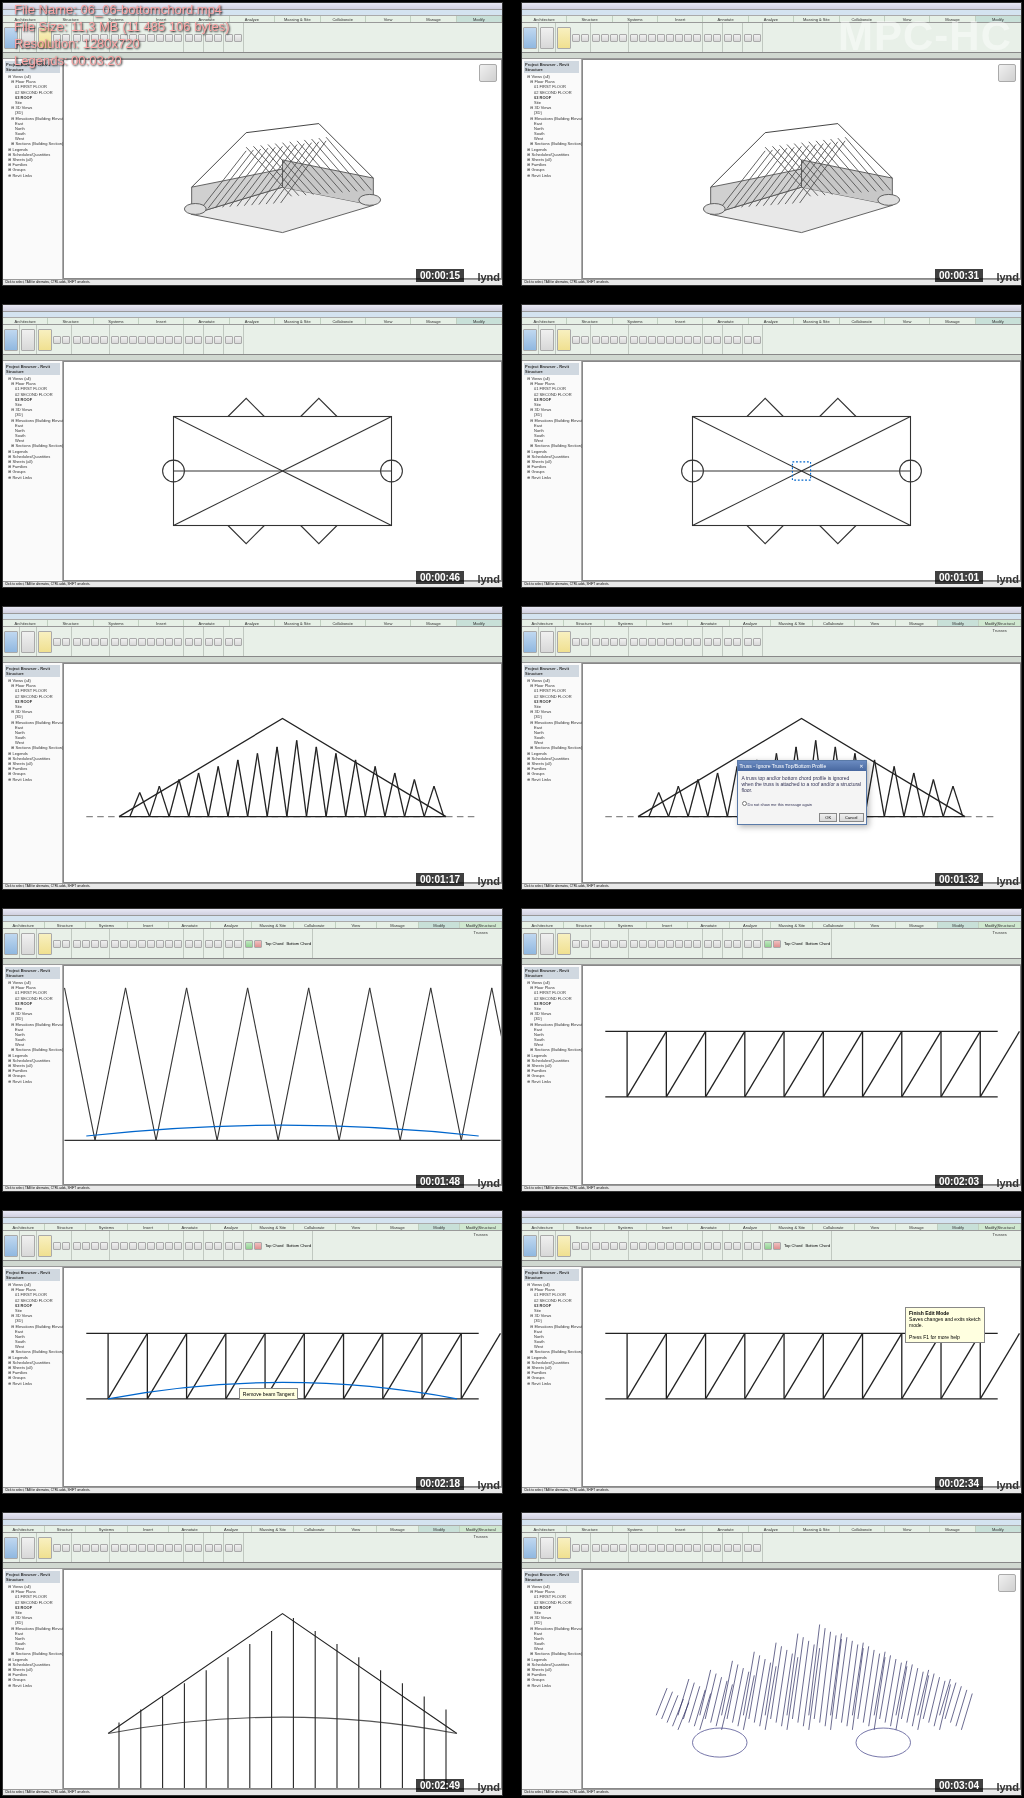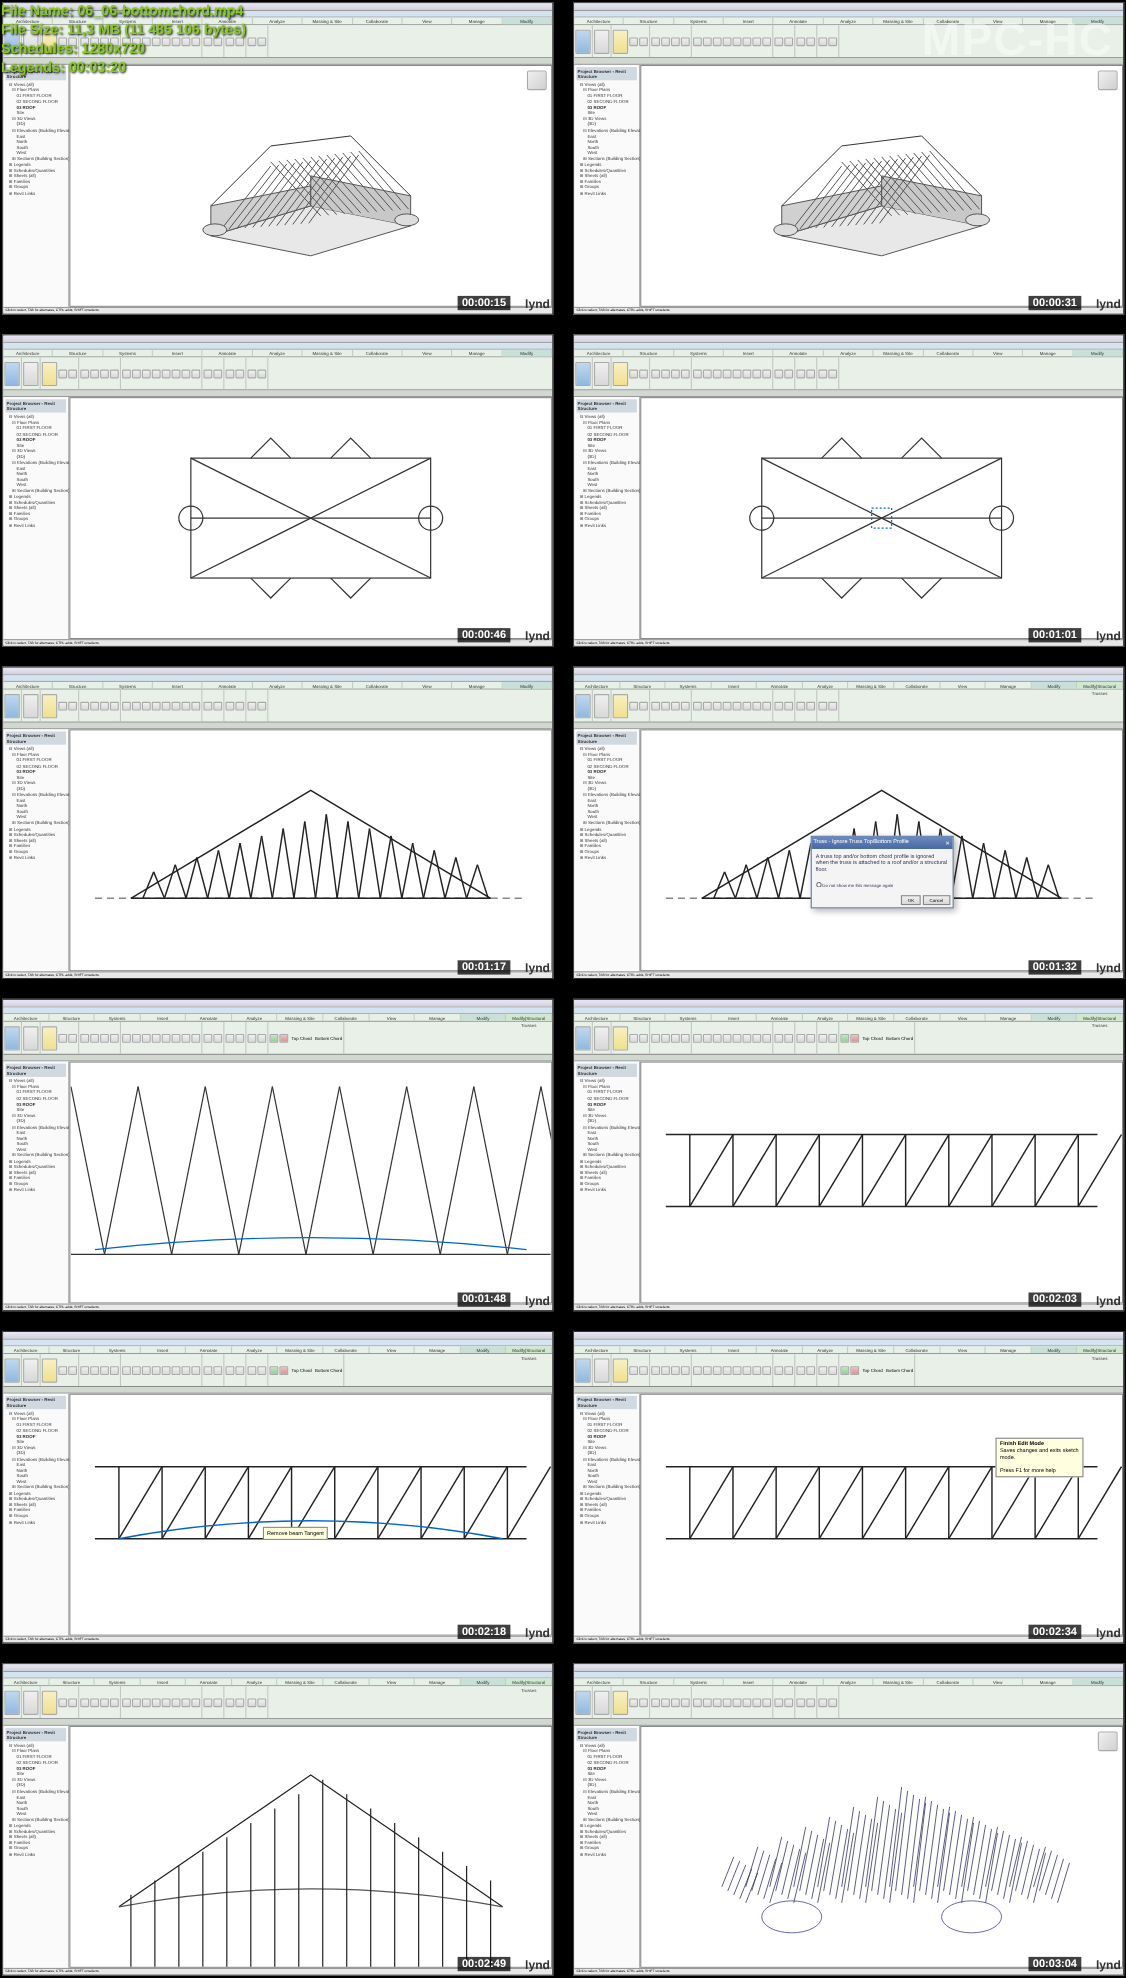--- a/index.html
+++ b/index.html
@@ -7,24 +7,24 @@
   width: 1024px;
   height: 1798px;
   background: #000;
   font-family: Arial, sans-serif;
   position: relative;
   overflow: hidden;
 }
 .meta-info {
   position: absolute;
   top: 2px;
-  left: 1px;
-  color: #84cc16;
+  left: 14px;
+  color: #fca5a5;
   font-size: 13px;
-  font-weight: bold;
+  font-weight: normal;
   z-index: 100;
   text-shadow: 1px 1px 2px #000;
 }
 .meta-info div { line-height: 1.3; }
 .watermark {
   position: absolute;
   top: 12px;
   right: 12px;
   color: rgba(255,255,255,0.45);
   font-size: 42px;
@@ -228,21 +228,21 @@
   padding: 2px 3px;
   z-index: 40;
 }
 </style>
 </head>
 <body>
 
 <div class="meta-info">
   <div>File Name: 06_06-bottomchord.mp4</div>
   <div>File Size: 11,3 MB (11 485 106 bytes)</div>
-  <div>Schedules: 1280x720</div>
+  <div>Resolution: 1280x720</div>
   <div>Legends: 00:03:20</div>
 </div>
 
 <div class="watermark">MPC-HC</div>
 
 <div class="grid">
 
 <div class="thumb">
 
     <div class="titlebar"></div>

